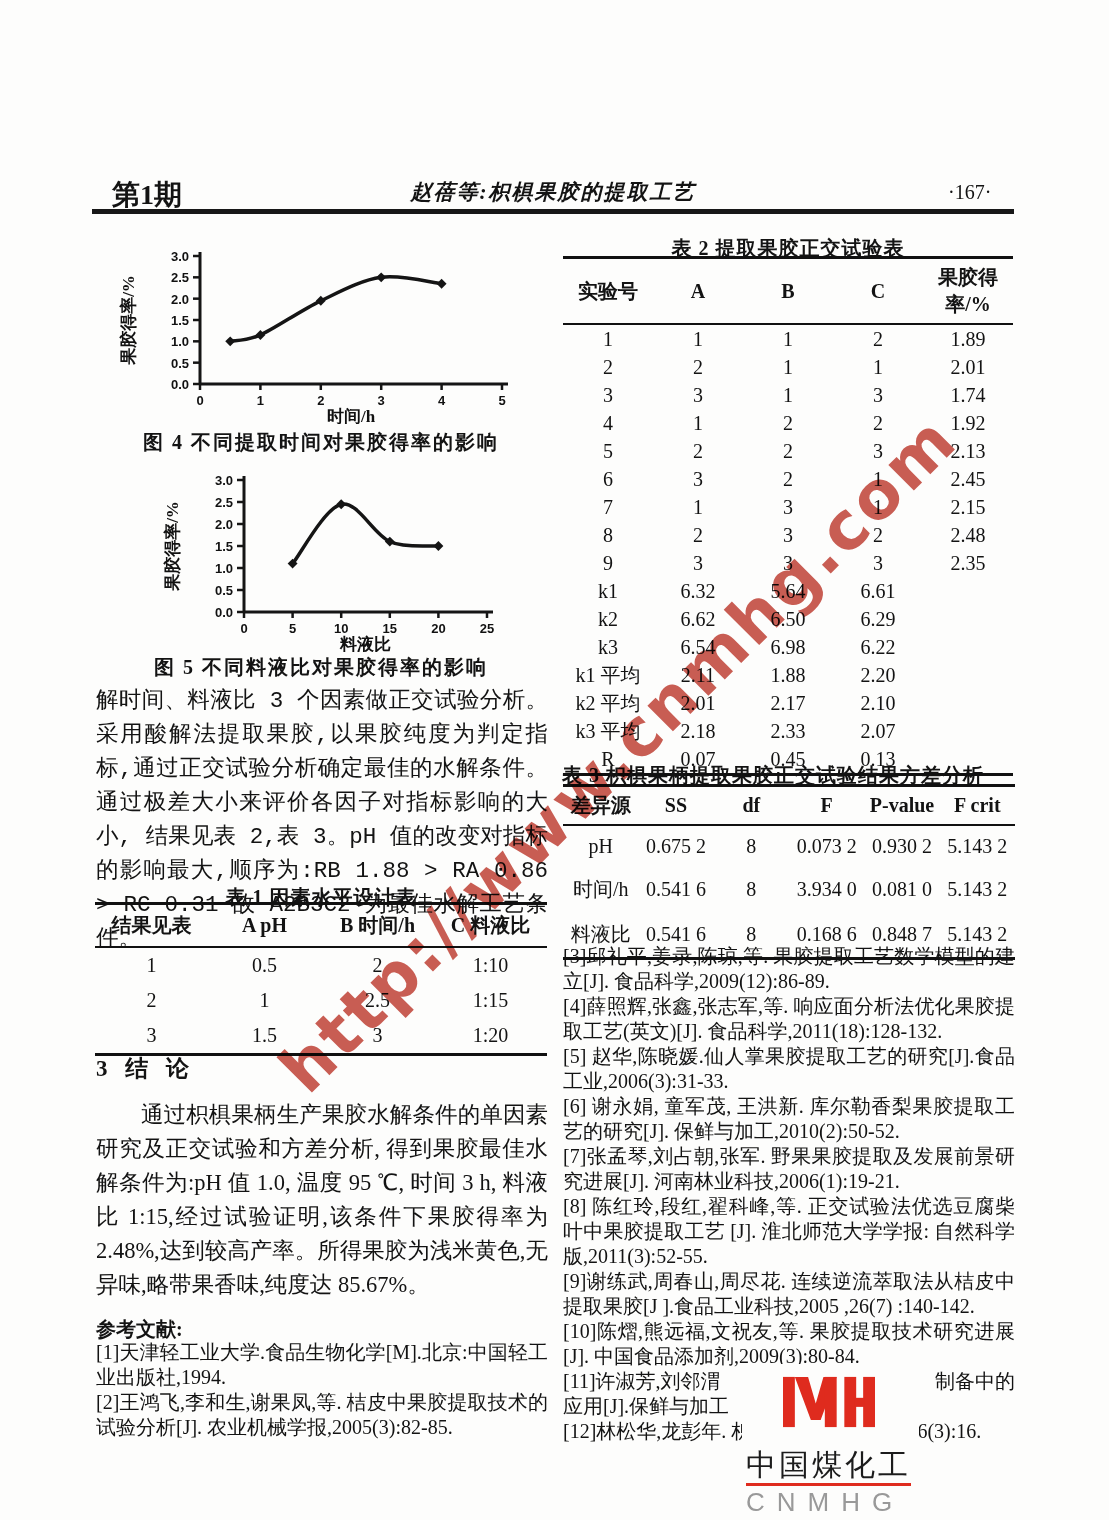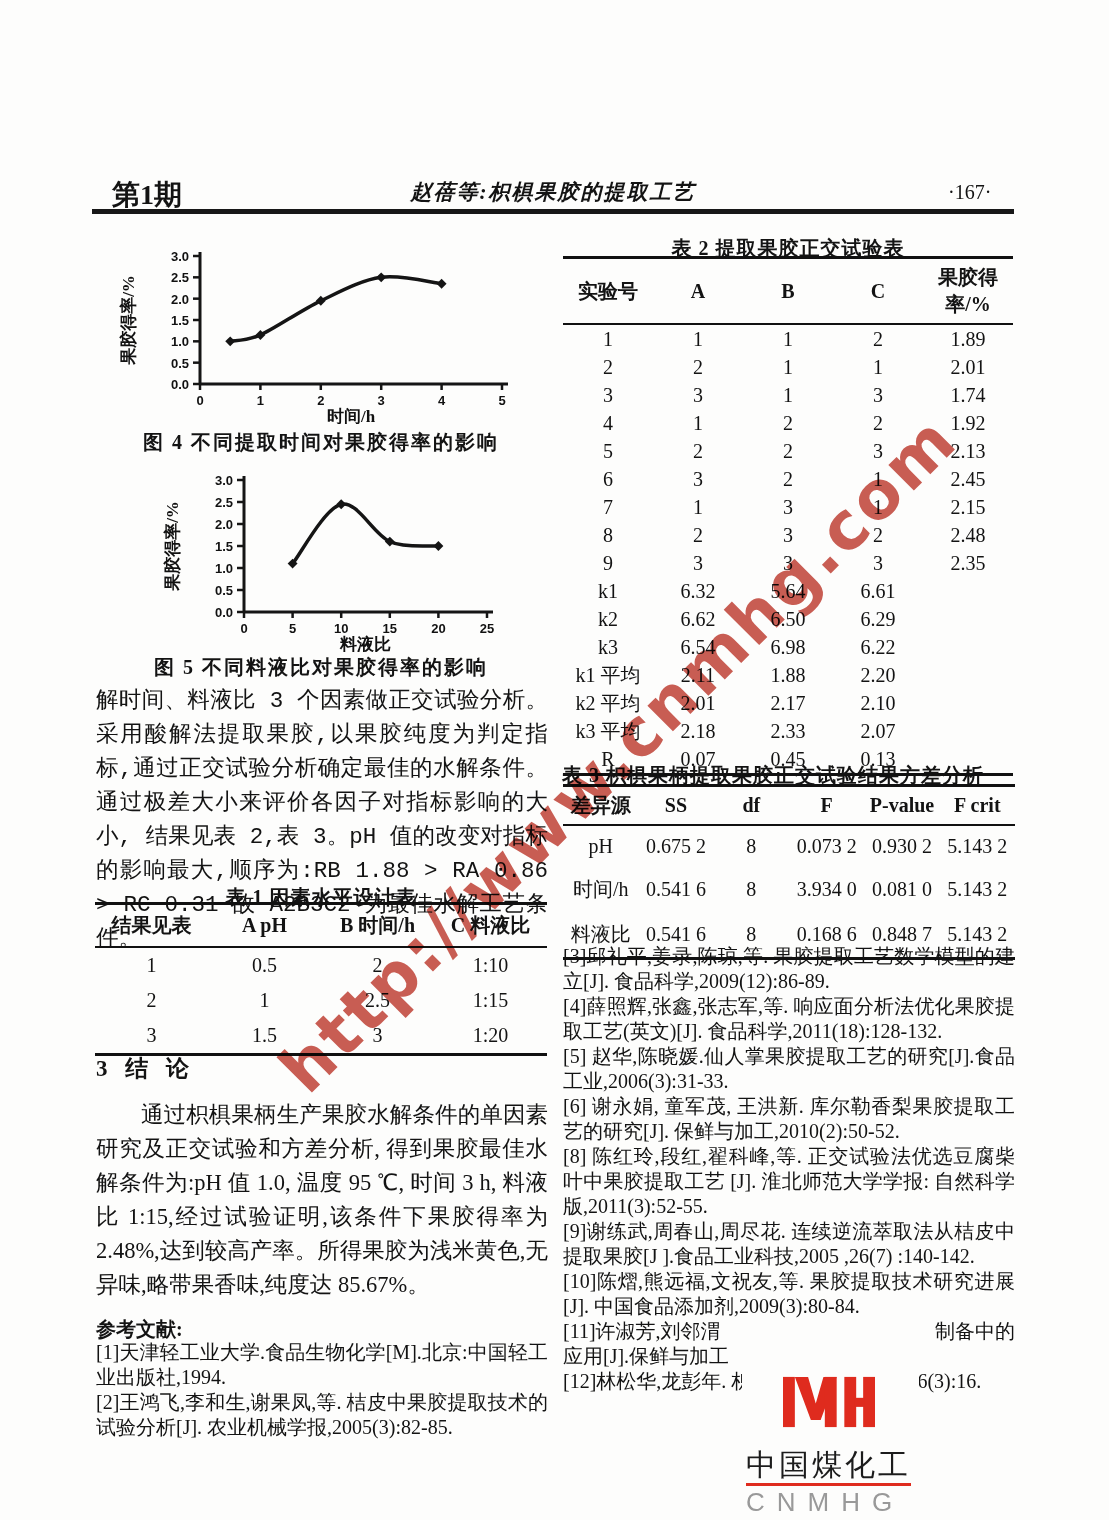--- a/index.html
+++ b/index.html
@@ -359,20 +359,21 @@
           <td>5.143 2</td>
         </tr>
       </tbody>
     </table>
 
   <div class="refs refs-right">
       <p class="ref">[3]邱礼平,姜录,陈琼,等. 果胶提取工艺数学模型的建立[J]. 食品科学,2009(12):86-89.</p>
       <p class="ref">[4]薛照辉,张鑫,张志军,等. 响应面分析法优化果胶提取工艺(英文)[J]. 食品科学,2011(18):128-132.</p>
       <p class="ref">[5] 赵华,陈晓媛.仙人掌果胶提取工艺的研究[J].食品工业,2006(3):31-33.</p>
       <p class="ref">[6] 谢永娟, 童军茂, 王洪新. 库尔勒香梨果胶提取工艺的研究[J]. 保鲜与加工,2010(2):50-52.</p>
+      <p class="ref">[7]张孟琴,刘占朝,张军. 野果果胶提取及发展前景研究进展[J]. 河南林业科技,2006(1):19-21.</p>
       <p class="ref">[8] 陈红玲,段红,翟科峰,等. 正交试验法优选豆腐柴叶中果胶提取工艺 [J]. 淮北师范大学学报: 自然科学版,2011(3):52-55.</p>
       <p class="ref">[9]谢练武,周春山,周尽花. 连续逆流萃取法从桔皮中提取果胶[J ].食品工业科技,2005 ,26(7) :140-142.</p>
       <p class="ref">[10]陈熠,熊远福,文祝友,等. 果胶提取技术研究进展[J]. 中国食品添加剂,2009(3):80-84.</p>
       <p class="ref split">
         <span>[11]许淑芳,刘邻渭</span>
         <span>制备中的</span>
       </p>
       <p class="ref">应用[J].保鲜与加工</p>
       <p class="ref">[12]林松华,龙彭年. 枳椇[J]. 湖南农业,1996(3):16.</p>
     </div>

